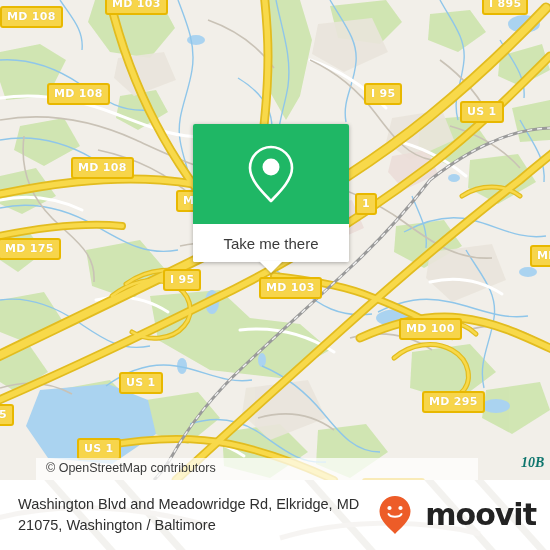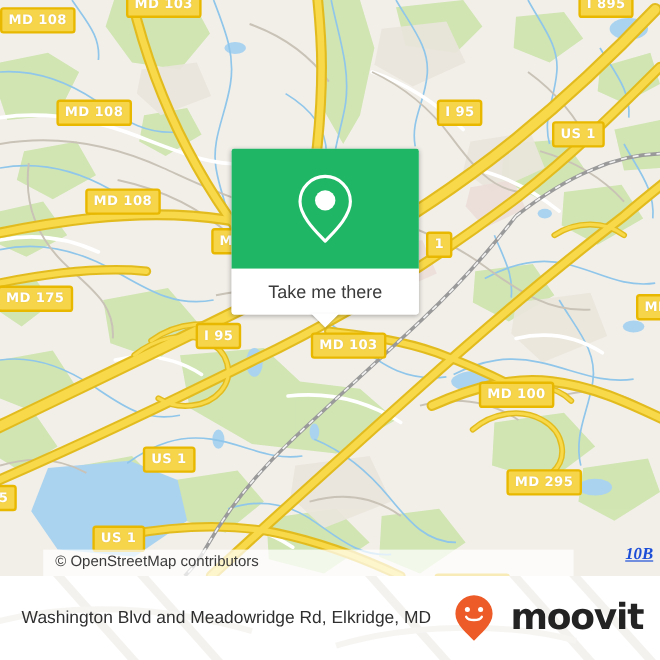--- a/index.html
+++ b/index.html
@@ -60,24 +60,23 @@
     color: #ffffff;
     border-color: #e8b800;
     text-shadow: 0 0 1px rgba(120,90,0,.25);
   }
   .exit-label {
     position: absolute;
     font-family: "Liberation Serif", serif;
     font-style: italic;
     font-weight: bold;
     font-size: 14px;
-    color: #1d4ed8;
+    color: #0f766e;
     white-space: nowrap;
     z-index: 6;
-    text-decoration: underline;
   }
 
   
   .attribution {
     position: absolute;
     left: 0;
     bottom: 0;
     width: 442px;
     height: 22px;
     background: rgba(255,255,255,0.72);
@@ -427,20 +426,21 @@
       </g>
       <g stroke="#eeebe6" stroke-width="5" fill="none">
         <path d="M-10,40 C60,20 140,26 210,46"></path>
         <path d="M280,58 C340,40 420,38 480,54"></path>
       </g>
     </svg>
 
     <div class="footer-inner">
       <div class="footer-address">
         <div>Washington Blvd and Meadowridge Rd, Elkridge, MD</div>
+        <div>21075, Washington / Baltimore</div>
       </div>
 
       <div class="footer-logo">
         <svg width="34" height="40" viewBox="0 0 34 40">
           <path d="M17 1 C8.4 1 1.5 7.9 1.5 16.5 C1.5 26 12 33.5 17 39 C22 33.5 32.5 26 32.5 16.5 C32.5 7.9 25.6 1 17 1 Z" fill="#ed5c28"></path>
           <circle cx="11.5" cy="13" r="2.1" fill="#ffffff"></circle>
           <circle cx="22.5" cy="13" r="2.1" fill="#ffffff"></circle>
           <path d="M10.5 19 C12.6 22.6 21.4 22.6 23.5 19" fill="none" stroke="#ffffff" stroke-width="2" stroke-linecap="round"></path>
         </svg>
         <span class="moovit-word">moovit</span>

